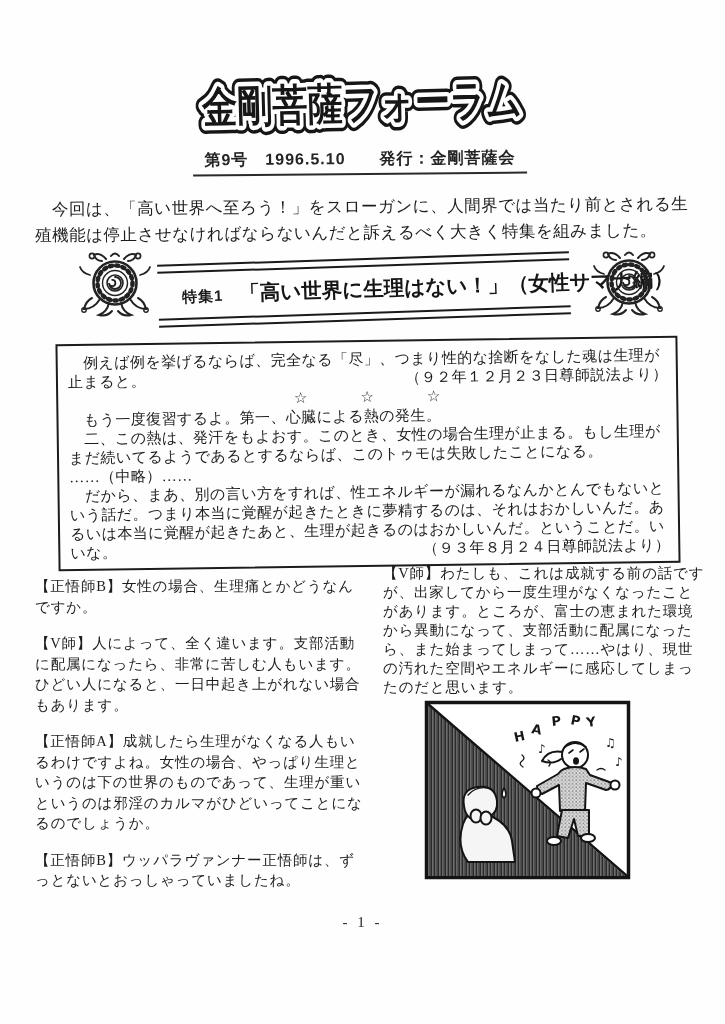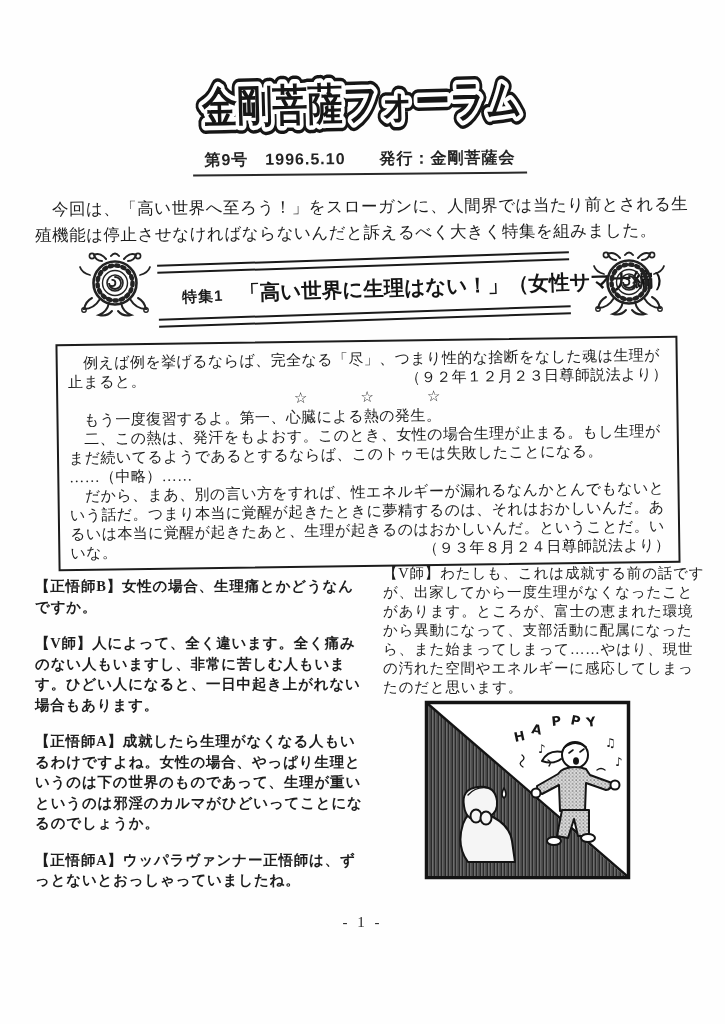--- a/index.html
+++ b/index.html
@@ -41,21 +41,21 @@
     position:absolute;left:57px;top:340px;width:600px;
     border:2px solid #1c1c1c;padding:8px 8px 6px 10px;transform:rotate(-0.8deg);
     font-size:15px;line-height:19px;letter-spacing:0.4px;background:#fefefe;
   }
   .quote-box p{margin:0;}
   .split-line{display:flex;justify-content:space-between;}
   .stars{text-align:center;letter-spacing:2px;}
   
   .col{position:absolute;font-size:14.5px;letter-spacing:0.8px;}
   .col p{margin:0 0 14px 0;}
-  .col-left{left:35px;top:576px;width:332px;line-height:20.5px;font-weight:bold;}
+  .col-left{left:35px;top:576px;width:332px;line-height:20.5px;}
   .col-left p{margin-bottom:16px;}
   .col-right{left:383px;top:564px;width:326px;line-height:19px;}
   
   .cartoon{position:absolute;left:424px;top:700px;width:207px;height:180px;}
   
   .page-number{
     position:absolute;left:0;top:914px;width:100%;text-align:center;
     font-size:15px;letter-spacing:3px;color:#2a2a2a;
   }
 </style>
@@ -143,23 +143,23 @@
     <p>……（中略）……</p>
     <p>　だから、まあ、別の言い方をすれば、性エネルギーが漏れるなんかとんでもないという話だ。つまり本当に覚醒が起きたときに夢精するのは、それはおかしいんだ。あるいは本当に覚醒が起きたあと、生理が起きるのはおかしいんだ。ということだ。い</p>
     <div class="split-line">
       <span>いな。</span>
       <span class="citation">（９３年８月２４日尊師説法より）</span>
     </div>
   </div>
 
   <div class="col col-left">
     <p>【正悟師B】女性の場合、生理痛とかどうなんですか。</p>
-    <p>【V師】人によって、全く違います。全く痛みのない人もいますし、非常に苦しむ人もいます。ひどい人になると、一日中起き上がれない場合もあります。</p>
+    <p>【V師】人によって、全く違います。支部活動に配属になったら、非常に苦しむ人もいます。ひどい人になると、一日中起き上がれない場合もあります。</p>
     <p>【正悟師A】成就したら生理がなくなる人もいるわけですよね。女性の場合、やっぱり生理というのは下の世界のものであって、生理が重いというのは邪淫のカルマがひどいってことになるのでしょうか。</p>
-    <p>【正悟師A】ウッパラヴァンナー正悟師は、ずっとないとおっしゃっていましたね。</p>
+    <p>【正悟師B】ウッパラヴァンナー正悟師は、ずっとないとおっしゃっていましたね。</p>
   </div>
 
   <div class="col col-right">
     <p>【V師】わたしも、これは成就する前の話ですが、出家してから一度生理がなくなったことがあります。ところが、富士の恵まれた環境から異動になって、支部活動に配属になったら、また始まってしまって……やはり、現世の汚れた空間やエネルギーに感応してしまったのだと思います。</p>
   </div>
 
   <svg class="cartoon" viewBox="0 0 207 180">
     <defs>
       <pattern id="vstripes" width="7" height="9" patternUnits="userSpaceOnUse">
         <rect width="7" height="9" fill="#2a2a2a"></rect>

